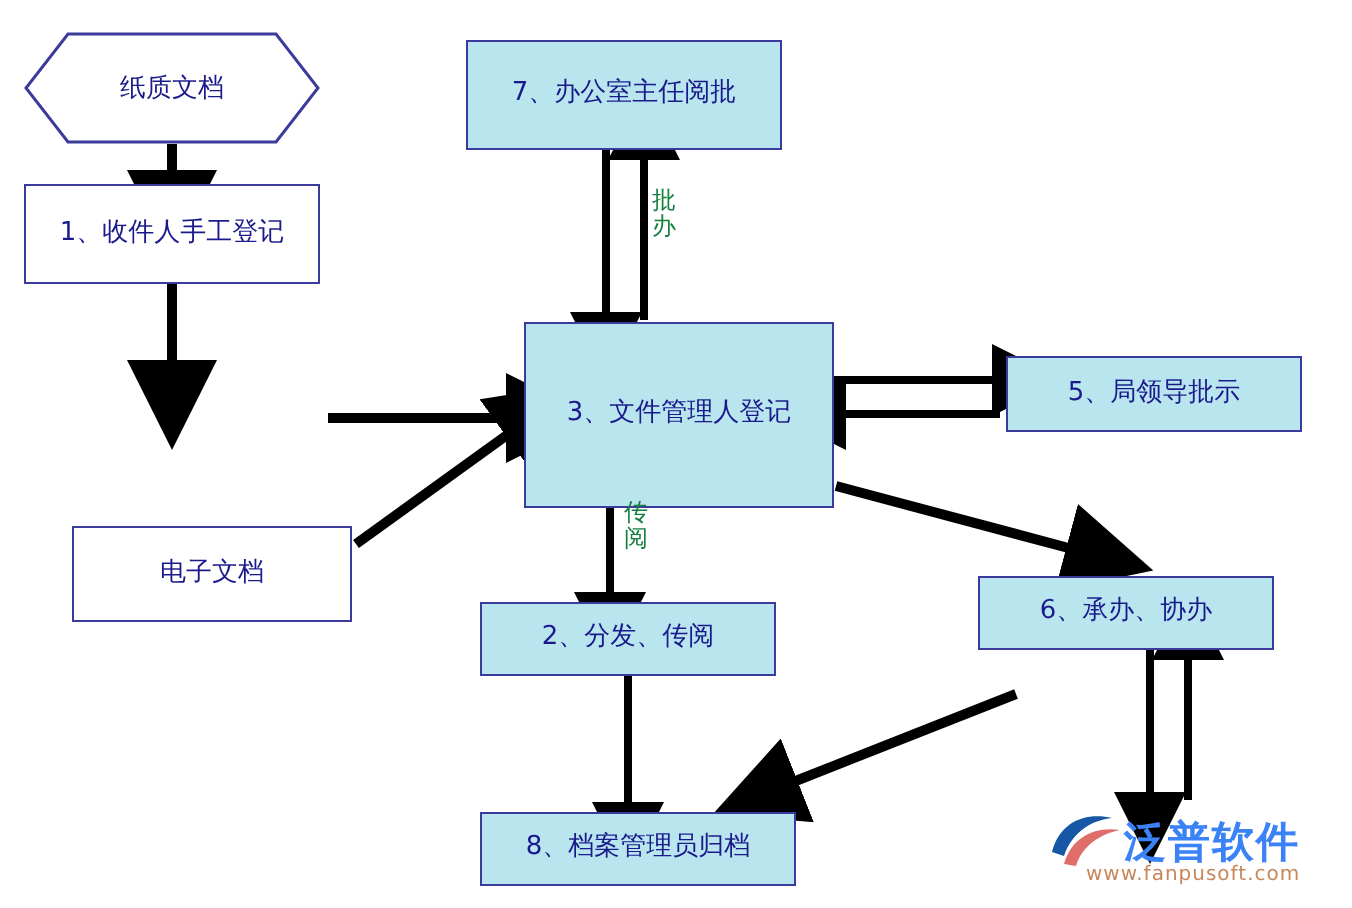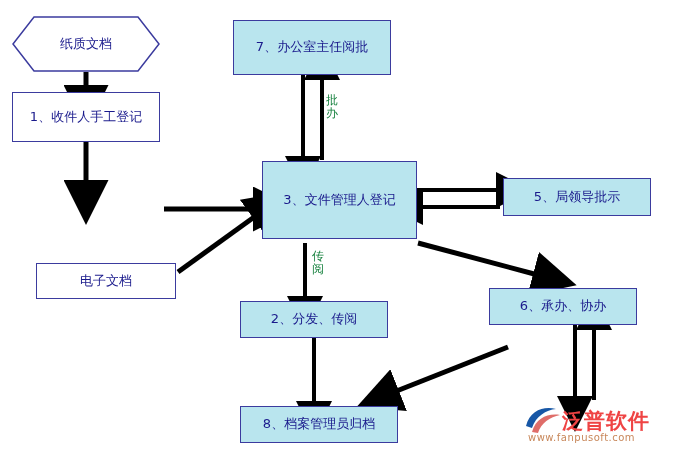--- a/index.html
+++ b/index.html
@@ -73,29 +73,30 @@
   }
   .watermark {
     position: absolute;
     display: flex;
     align-items: center;
     pointer-events: none;
   }
   .wm-text {
     font-size: 21px;
     font-weight: bold;
-    color: #ef4444;
+    color: #3b82f6;
     letter-spacing: 1px;
   }
   .wm-sub {
     position: absolute;
     font-size: 10px;
     color: #c8875a;
     letter-spacing: 0.5px;
     white-space: nowrap;
+    margin-left: 15px;
   }
 </style>
 </head>
 <body>
 
 <div id="canvas">
 
   <svg class="lines" viewBox="0 0 676 454">
     <defs>
       <marker id="ah" markerWidth="9" markerHeight="9" refX="1" refY="4.5" orient="auto">
@@ -140,29 +141,29 @@
       <polygon points="22,1 126,1 147,28 126,55 22,55 1,28" fill="#ffffff" stroke="#3b3b9e" stroke-width="1.5"></polygon>
     </svg>
     <div class="hexlabel">纸质文档</div>
   </div>
 
   <div class="node white" style="left:12px; top:92px; width:148px; height:50px;justify-content:center;">
     <span>1、收件人手工登记</span>
   </div>
 
 
-  <div class="node white" style="left:36px; top:263px; width:140px; height:36px;">
+  <div class="node white" style="left:36px; top:263px; width:140px; height:48px;">
     <span>电子文档</span>
   </div>
 
   <div class="node blue" style="left:233px; top:20px; width:158px; height:55px;">
     <span>7、办公室主任阅批</span>
   </div>
 
-  <div class="node blue" style="left:262px; top:161px; width:155px; height:78px;">
+  <div class="node blue" style="left:262px; top:161px; width:155px; height:93px;">
     <span>3、文件管理人登记</span>
   </div>
 
   <div class="node blue" style="left:503px; top:178px; width:148px; height:38px;">
     <span>5、局领导批示</span>
   </div>
 
   <div class="node blue" style="left:240px; top:301px; width:148px; height:37px;">
     <span>2、分发、传阅</span>
   </div>

